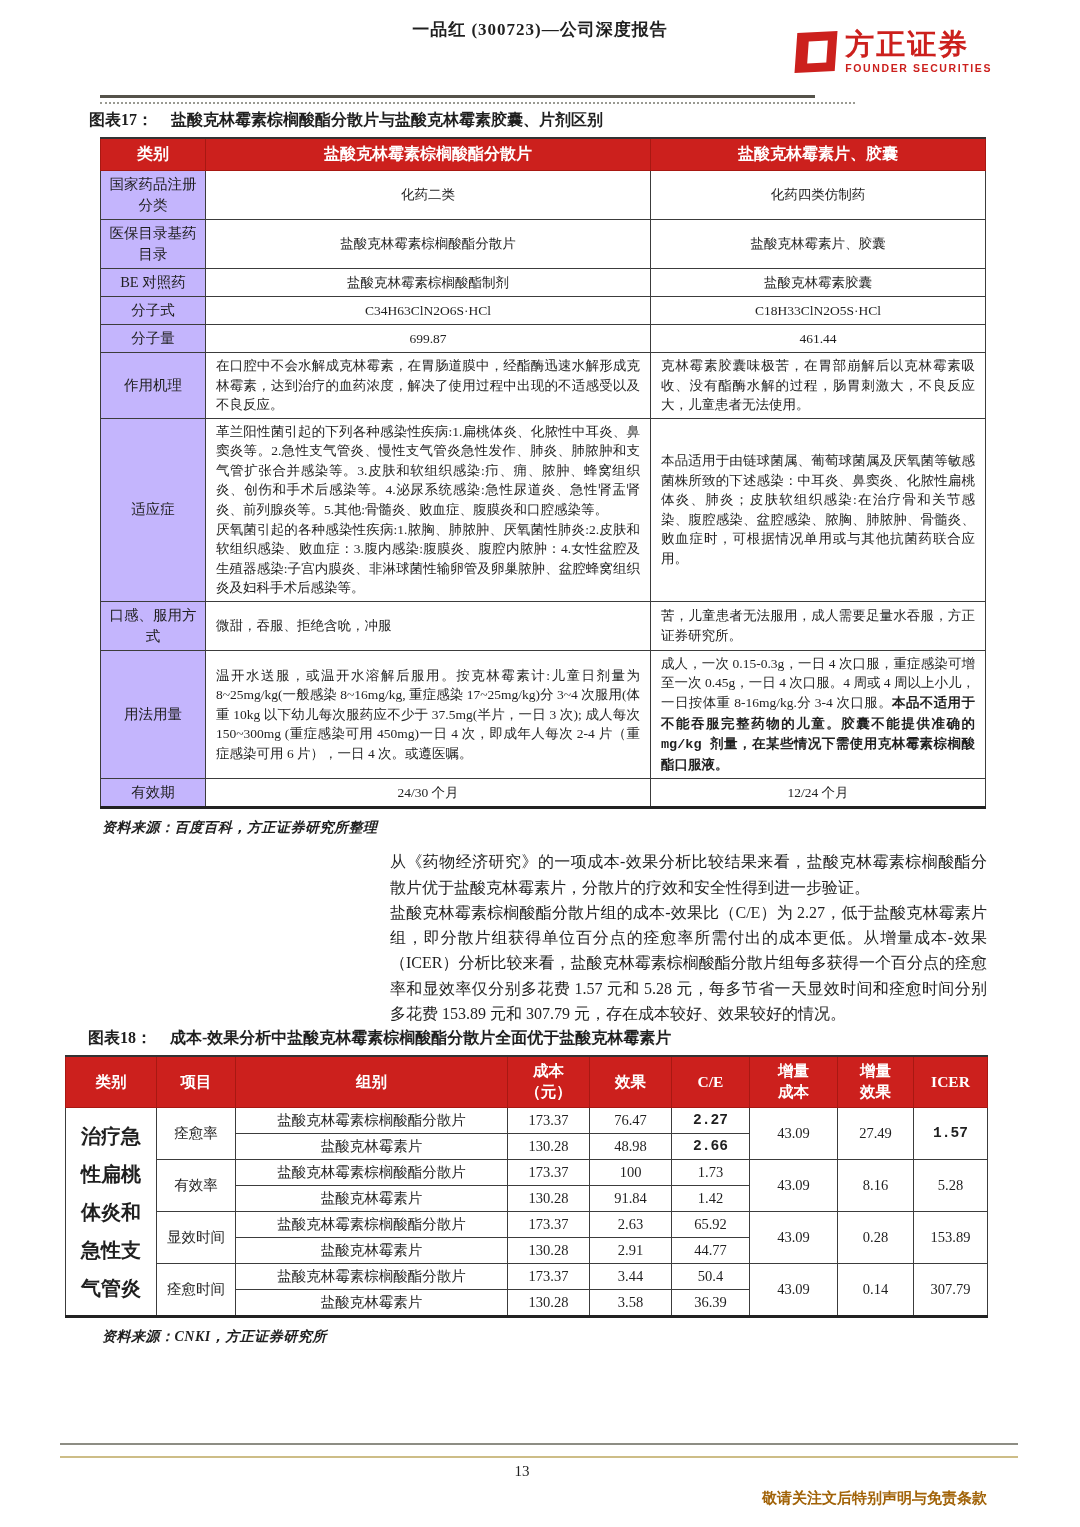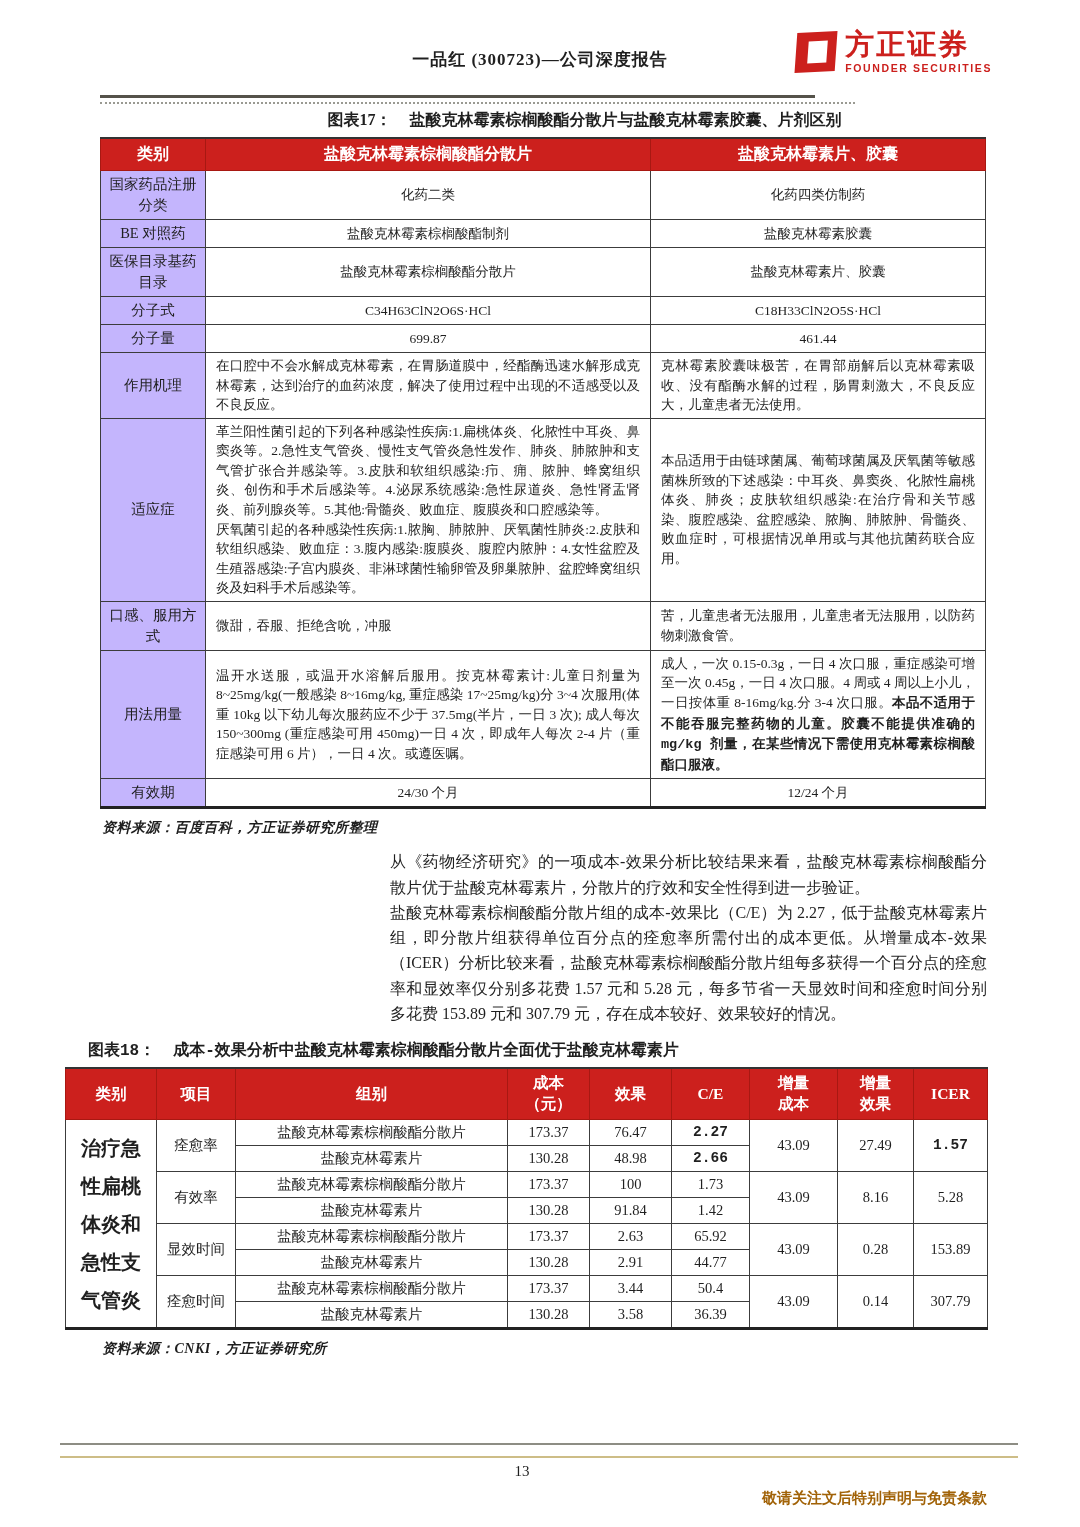--- a/index.html
+++ b/index.html
@@ -8,21 +8,21 @@
     position: relative;
     width: 1080px; height: 1527px;
     background: #ffffff;
     color: #1f1f1f;
     font-family: "Liberation Serif", serif;
     overflow: hidden;
   }
 
   
   .doc-title {
-    padding-top: 48px;
+    padding-top: 18px;
     text-align: center;
     font-size: 17px;
     font-weight: bold;
     letter-spacing: 1px;
   }
   .logo { position: absolute; top: 30px; right: 88px; display: flex; align-items: center; gap: 9px; }
   .logo-mark {
     width: 40px; height: 40px;
     border: 9px solid #cc201d;
     border-left-width: 12px;
@@ -34,22 +34,22 @@
   .logo-en { color: #cc201d; font-size: 10.5px; font-weight: bold; letter-spacing: 1.6px; margin-top: 4px;
              font-family: "Liberation Sans", sans-serif; }
   .header-rule   { position: absolute; top: 95px;  left: 100px; width: 715px; border-top: 3px solid #55524a; }
   .header-dotted { position: absolute; top: 102px; left: 100px; width: 755px; border-top: 2px dotted #9a9a92; }
 
   
   .main { position: absolute; top: 110px; left: 0; width: 1080px; }
 
   .fig-caption { font-size: 16px; font-weight: bold; margin-bottom: 6px; }
   .fig-caption .cap-label { margin-right: 18px; }
-  .cap17 { margin-left: 89px; text-align: center; }
-  .cap18 { margin-left: 88px; margin-top: 14px; font-family: Liberation Mono, monospace; }
+  .cap17 { margin-left: 89px; }
+  .cap18 { margin-left: 88px; margin-top: 2px; }
 
   table { border-collapse: collapse; table-layout: fixed; }
 
   
   .t17 { margin-left: 100px; width: 885px; border-top: 2px solid #333; border-bottom: 3px solid #222; }
   .t17 th.hdr {
     background: #cc201d; color: #ffffff; font-weight: bold;
     font-size: 16px; padding: 5px 4px; border: 1px solid #a81812;
   }
   .t17 th.lbl {
@@ -129,28 +129,28 @@
         <th class="hdr">类别</th>
         <th class="hdr">盐酸克林霉素棕榈酸酯分散片</th>
         <th class="hdr">盐酸克林霉素片、胶囊</th>
       </tr>
       <tr>
         <th class="lbl">国家药品注册分类</th>
         <td>化药二类</td>
         <td>化药四类仿制药</td>
       </tr>
       <tr>
+        <th class="lbl">医保目录基药目录</th>
+        <td>盐酸克林霉素棕榈酸酯分散片</td>
+        <td>盐酸克林霉素片、胶囊</td>
+      </tr>
+      <tr>
         <th class="lbl">BE 对照药</th>
         <td>盐酸克林霉素棕榈酸酯制剂</td>
         <td>盐酸克林霉素胶囊</td>
-      </tr>
-      <tr>
-        <th class="lbl">医保目录基药目录</th>
-        <td>盐酸克林霉素棕榈酸酯分散片</td>
-        <td>盐酸克林霉素片、胶囊</td>
       </tr>
       <tr>
         <th class="lbl">分子式</th>
         <td>C34H63ClN2O6S·HCl</td>
         <td>C18H33ClN2O5S·HCl</td>
       </tr>
       <tr>
         <th class="lbl">分子量</th>
         <td>699.87</td>
         <td>461.44</td>
@@ -162,21 +162,21 @@
       </tr>
       <tr>
         <th class="lbl">适应症</th>
         <td class="long pre">革兰阳性菌引起的下列各种感染性疾病:1.扁桃体炎、化脓性中耳炎、鼻窦炎等。2.急性支气管炎、慢性支气管炎急性发作、肺炎、肺脓肿和支气管扩张合并感染等。3.皮肤和软组织感染:疖、痈、脓肿、蜂窝组织炎、创伤和手术后感染等。4.泌尿系统感染:急性尿道炎、急性肾盂肾炎、前列腺炎等。5.其他:骨髓炎、败血症、腹膜炎和口腔感染等。
 厌氧菌引起的各种感染性疾病:1.脓胸、肺脓肿、厌氧菌性肺炎:2.皮肤和软组织感染、败血症：3.腹内感染:腹膜炎、腹腔内脓肿：4.女性盆腔及生殖器感染:子宫内膜炎、非淋球菌性输卵管及卵巢脓肿、盆腔蜂窝组织炎及妇科手术后感染等。</td>
         <td class="long">本品适用于由链球菌属、葡萄球菌属及厌氧菌等敏感菌株所致的下述感染：中耳炎、鼻窦炎、化脓性扁桃体炎、肺炎；皮肤软组织感染:在治疗骨和关节感染、腹腔感染、盆腔感染、脓胸、肺脓肿、骨髓炎、败血症时，可根据情况单用或与其他抗菌药联合应用。</td>
       </tr>
       <tr>
         <th class="lbl">口感、服用方式</th>
         <td class="long">微甜，吞服、拒绝含吮，冲服</td>
-        <td class="long">苦，儿童患者无法服用，儿童患者无法服用，以防药物刺激食管。</td>
+        <td class="long">苦，儿童患者无法服用，成人需要足量水吞服，方正证券研究所。</td>
       </tr>
       <tr>
         <th class="lbl">用法用量</th>
         <td class="long">温开水送服，或温开水溶解后服用。按克林霉素计:儿童日剂量为 8~25mg/kg(一般感染 8~16mg/kg, 重症感染 17~25mg/kg)分 3~4 次服用(体重 10kg 以下幼儿每次服药应不少于 37.5mg(半片，一日 3 次); 成人每次 150~300mg (重症感染可用 450mg)一日 4 次，即成年人每次 2-4 片（重症感染可用 6 片），一日 4 次。或遵医嘱。</td>
         <td class="long"><span>成人，一次 0.15-0.3g，一日 4 次口服，重症感染可增至一次 0.45g，一日 4 次口服。4 周或 4 周以上小儿，一日按体重 8-16mg/kg.分 3-4 次口服。</span><span class="b">本品不适用于不能吞服完整药物的儿童。胶囊不能提供准确的 mg/kg 剂量，在某些情况下需使用克林霉素棕榈酸酯口服液。</span></td>
       </tr>
       <tr>
         <th class="lbl">有效期</th>
         <td>24/30 个月</td>
         <td>12/24 个月</td>

